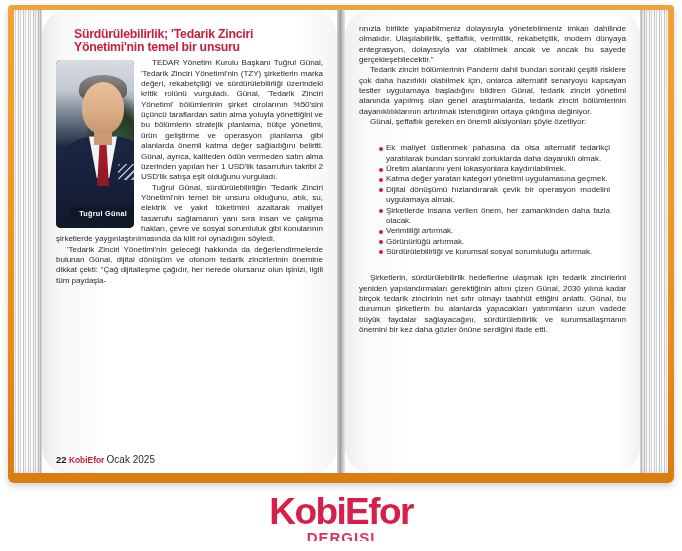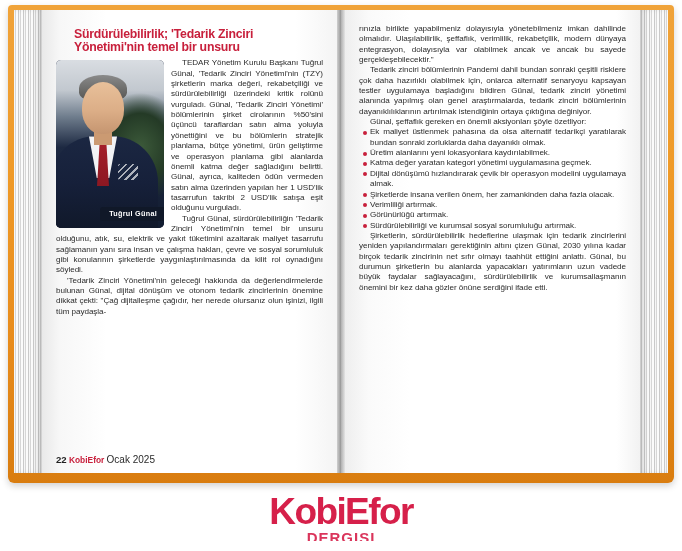--- a/index.html
+++ b/index.html
@@ -56,20 +56,21 @@
   .page-edge.left  { box-shadow: inset -6px 0 10px -6px rgba(0,0,0,0.35); }
   .page-edge.right { box-shadow: inset  6px 0 10px -6px rgba(0,0,0,0.35); }
 
   
   .page {
     flex: 1 1 0;
     position: relative;
     background: #ffffff;
     padding: 14px 14px 10px 14px;
     box-sizing: border-box;
+    border-radius: 26px;
   }
   .page.left-page {
     background: linear-gradient(90deg,#e9e9e9 0%, #f7f7f7 6%, #ffffff 22%, #ffffff 86%, #f4f4f4 100%);
   }
   .page.right-page {
     background: linear-gradient(90deg,#eeeeee 0%, #fafafa 8%, #ffffff 22%, #ffffff 92%, #f2f2f2 100%);
   }
   .gutter {
     flex: 0 0 8px;
     background: linear-gradient(90deg, #cfcfcf 0%, #9b9b9b 45%, #b5b5b5 55%, #e4e4e4 100%);
@@ -93,21 +94,21 @@
   }
   .article-col p {
     margin: 0 0 0 0;
     text-indent: 11px;
   }
   .article-col p.noindent { text-indent: 0; }
 
   
   .photo-figure {
     float: left;
-    width: 108px;
+    width: 78px;
     height: 168px;
     margin: 2px 7px 3px 0;
     position: relative;
     border-radius: 5px;
     overflow: hidden;
     background: #0d1830;
     shape-outside: margin-box;
   }
   .photo-bg {
     position: absolute;
@@ -197,21 +198,21 @@
     font-size: 8.4px;
   }
   .folio .folio-date {
     color: #2b2b2b;
     font-size: 10px;
   }
 
   
   ul.bullet-list {
     list-style: none;
-    margin: 0;
+    margin: 16px;
     padding: 0;
   }
   ul.bullet-list li {
     position: relative;
     padding-left: 11px;
     text-align: justify;
     margin: 0;
   }
   ul.bullet-list li::before {
     content: "";

